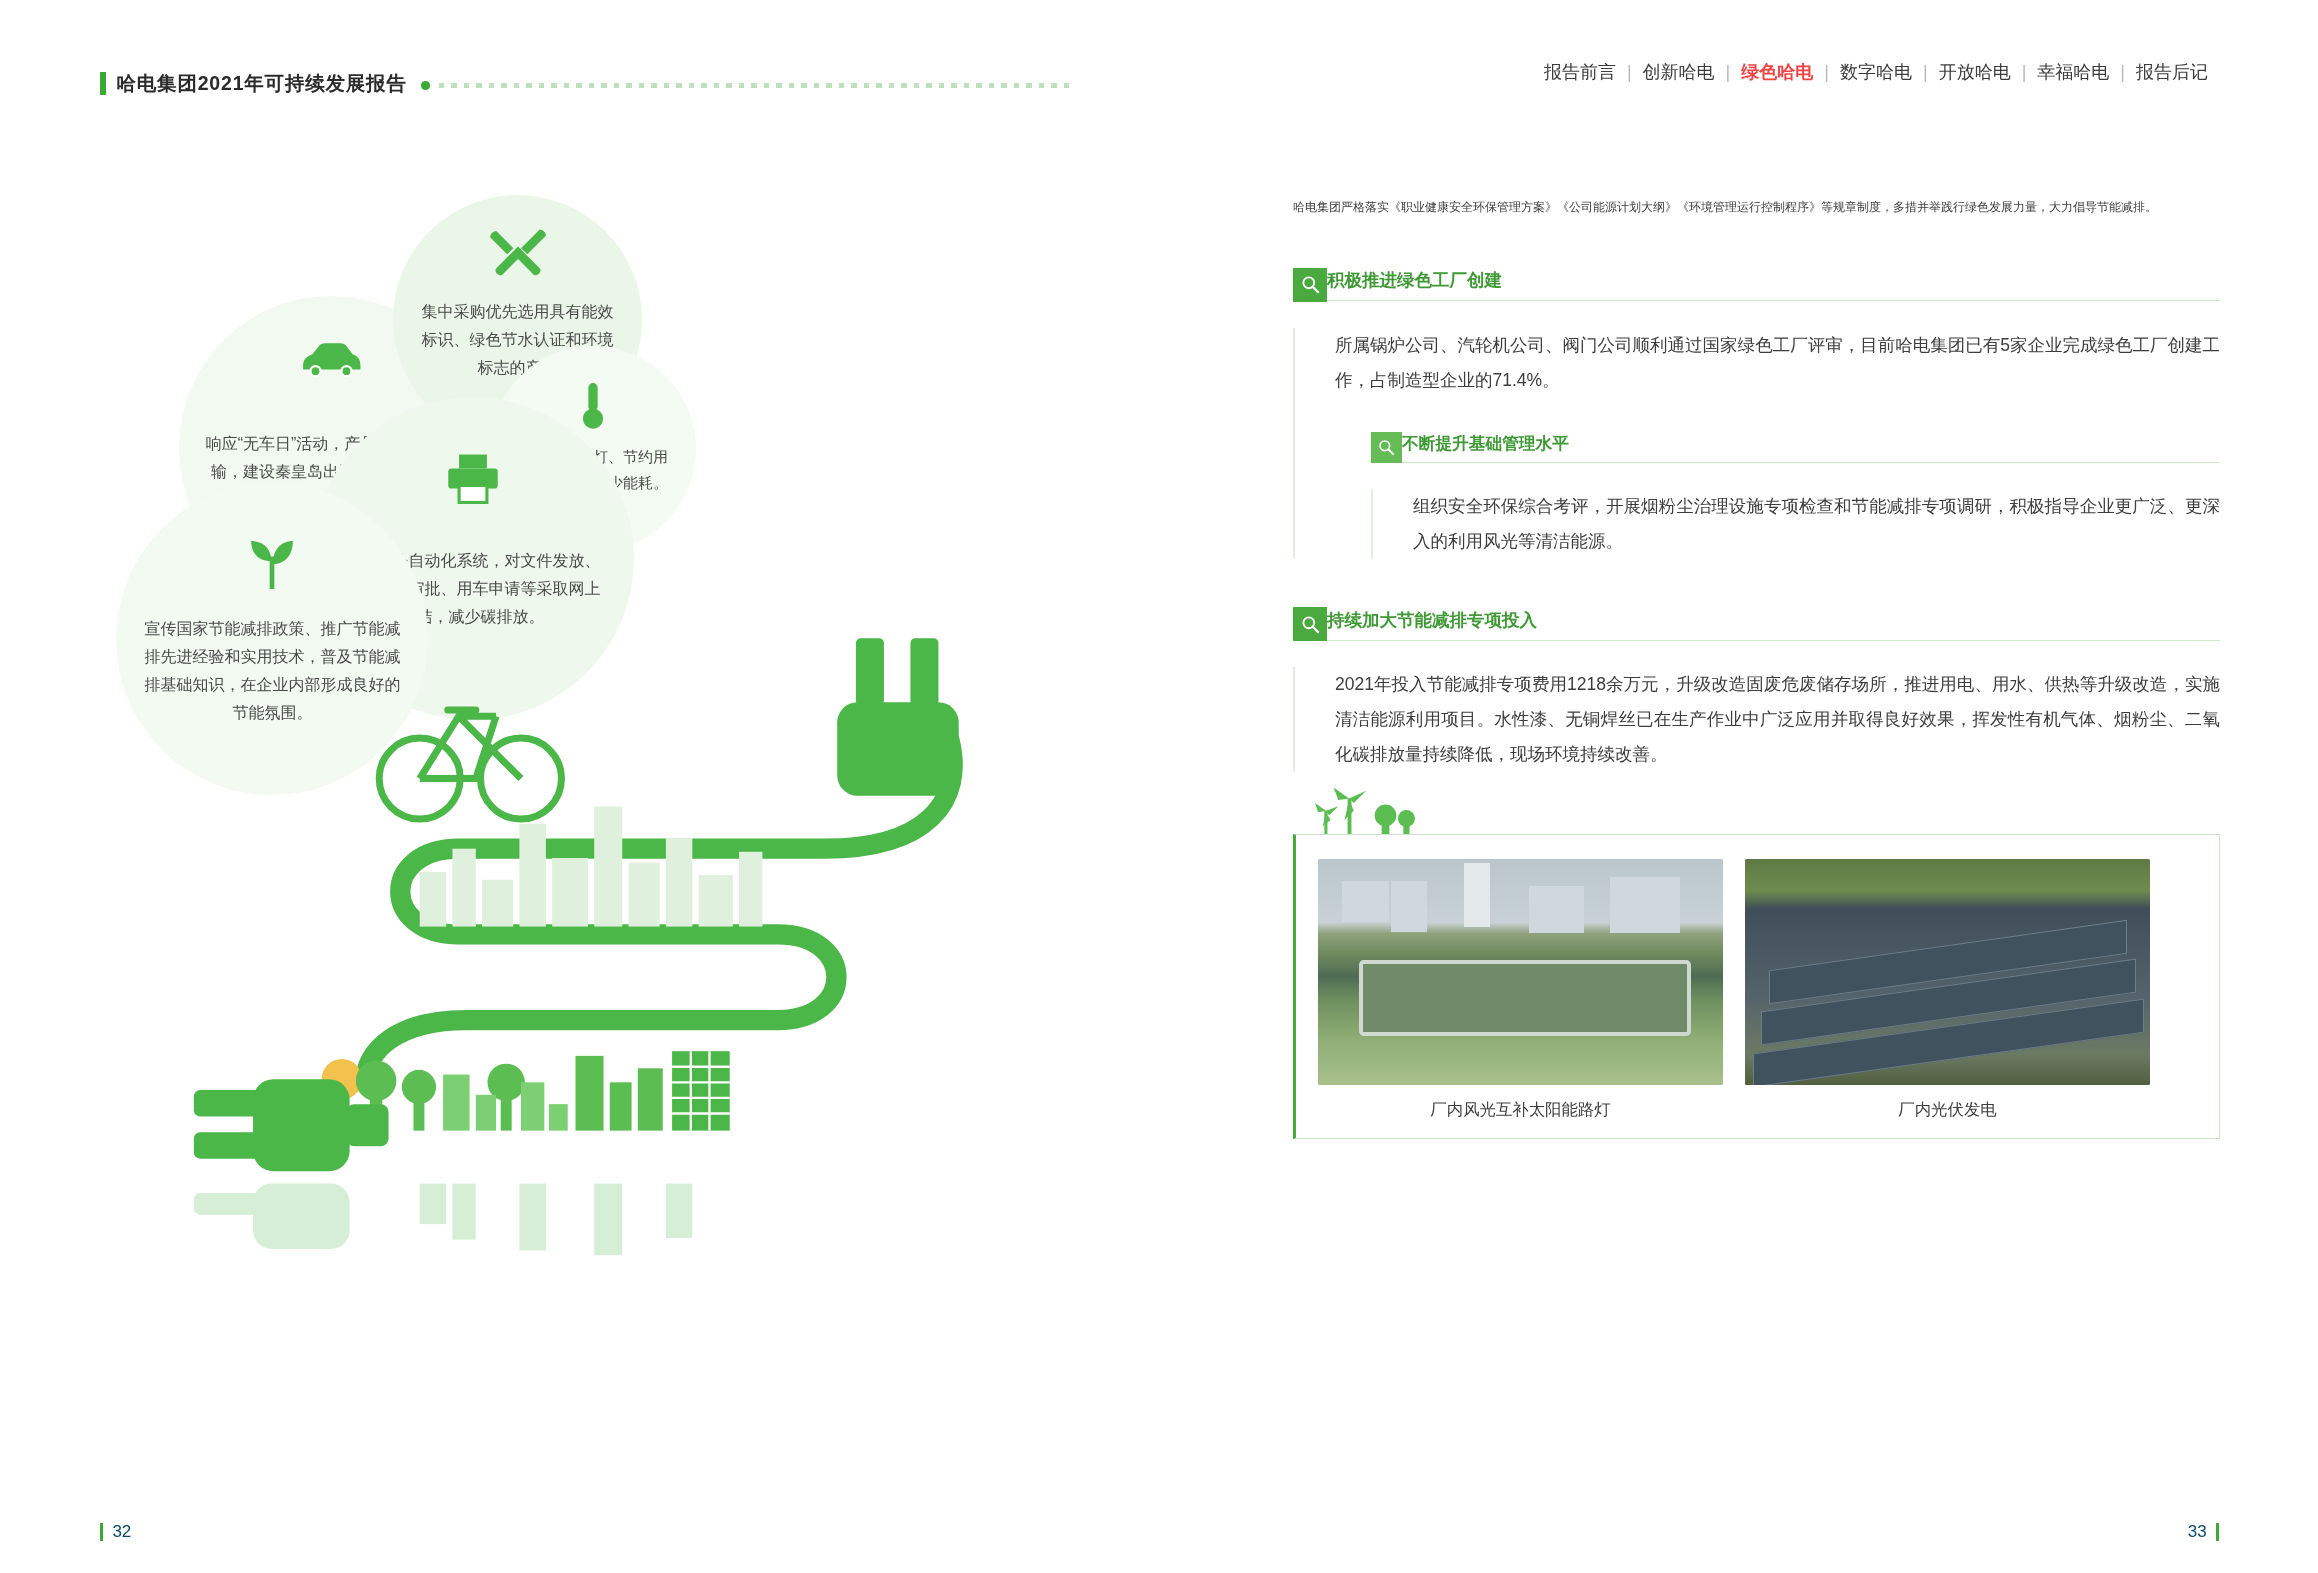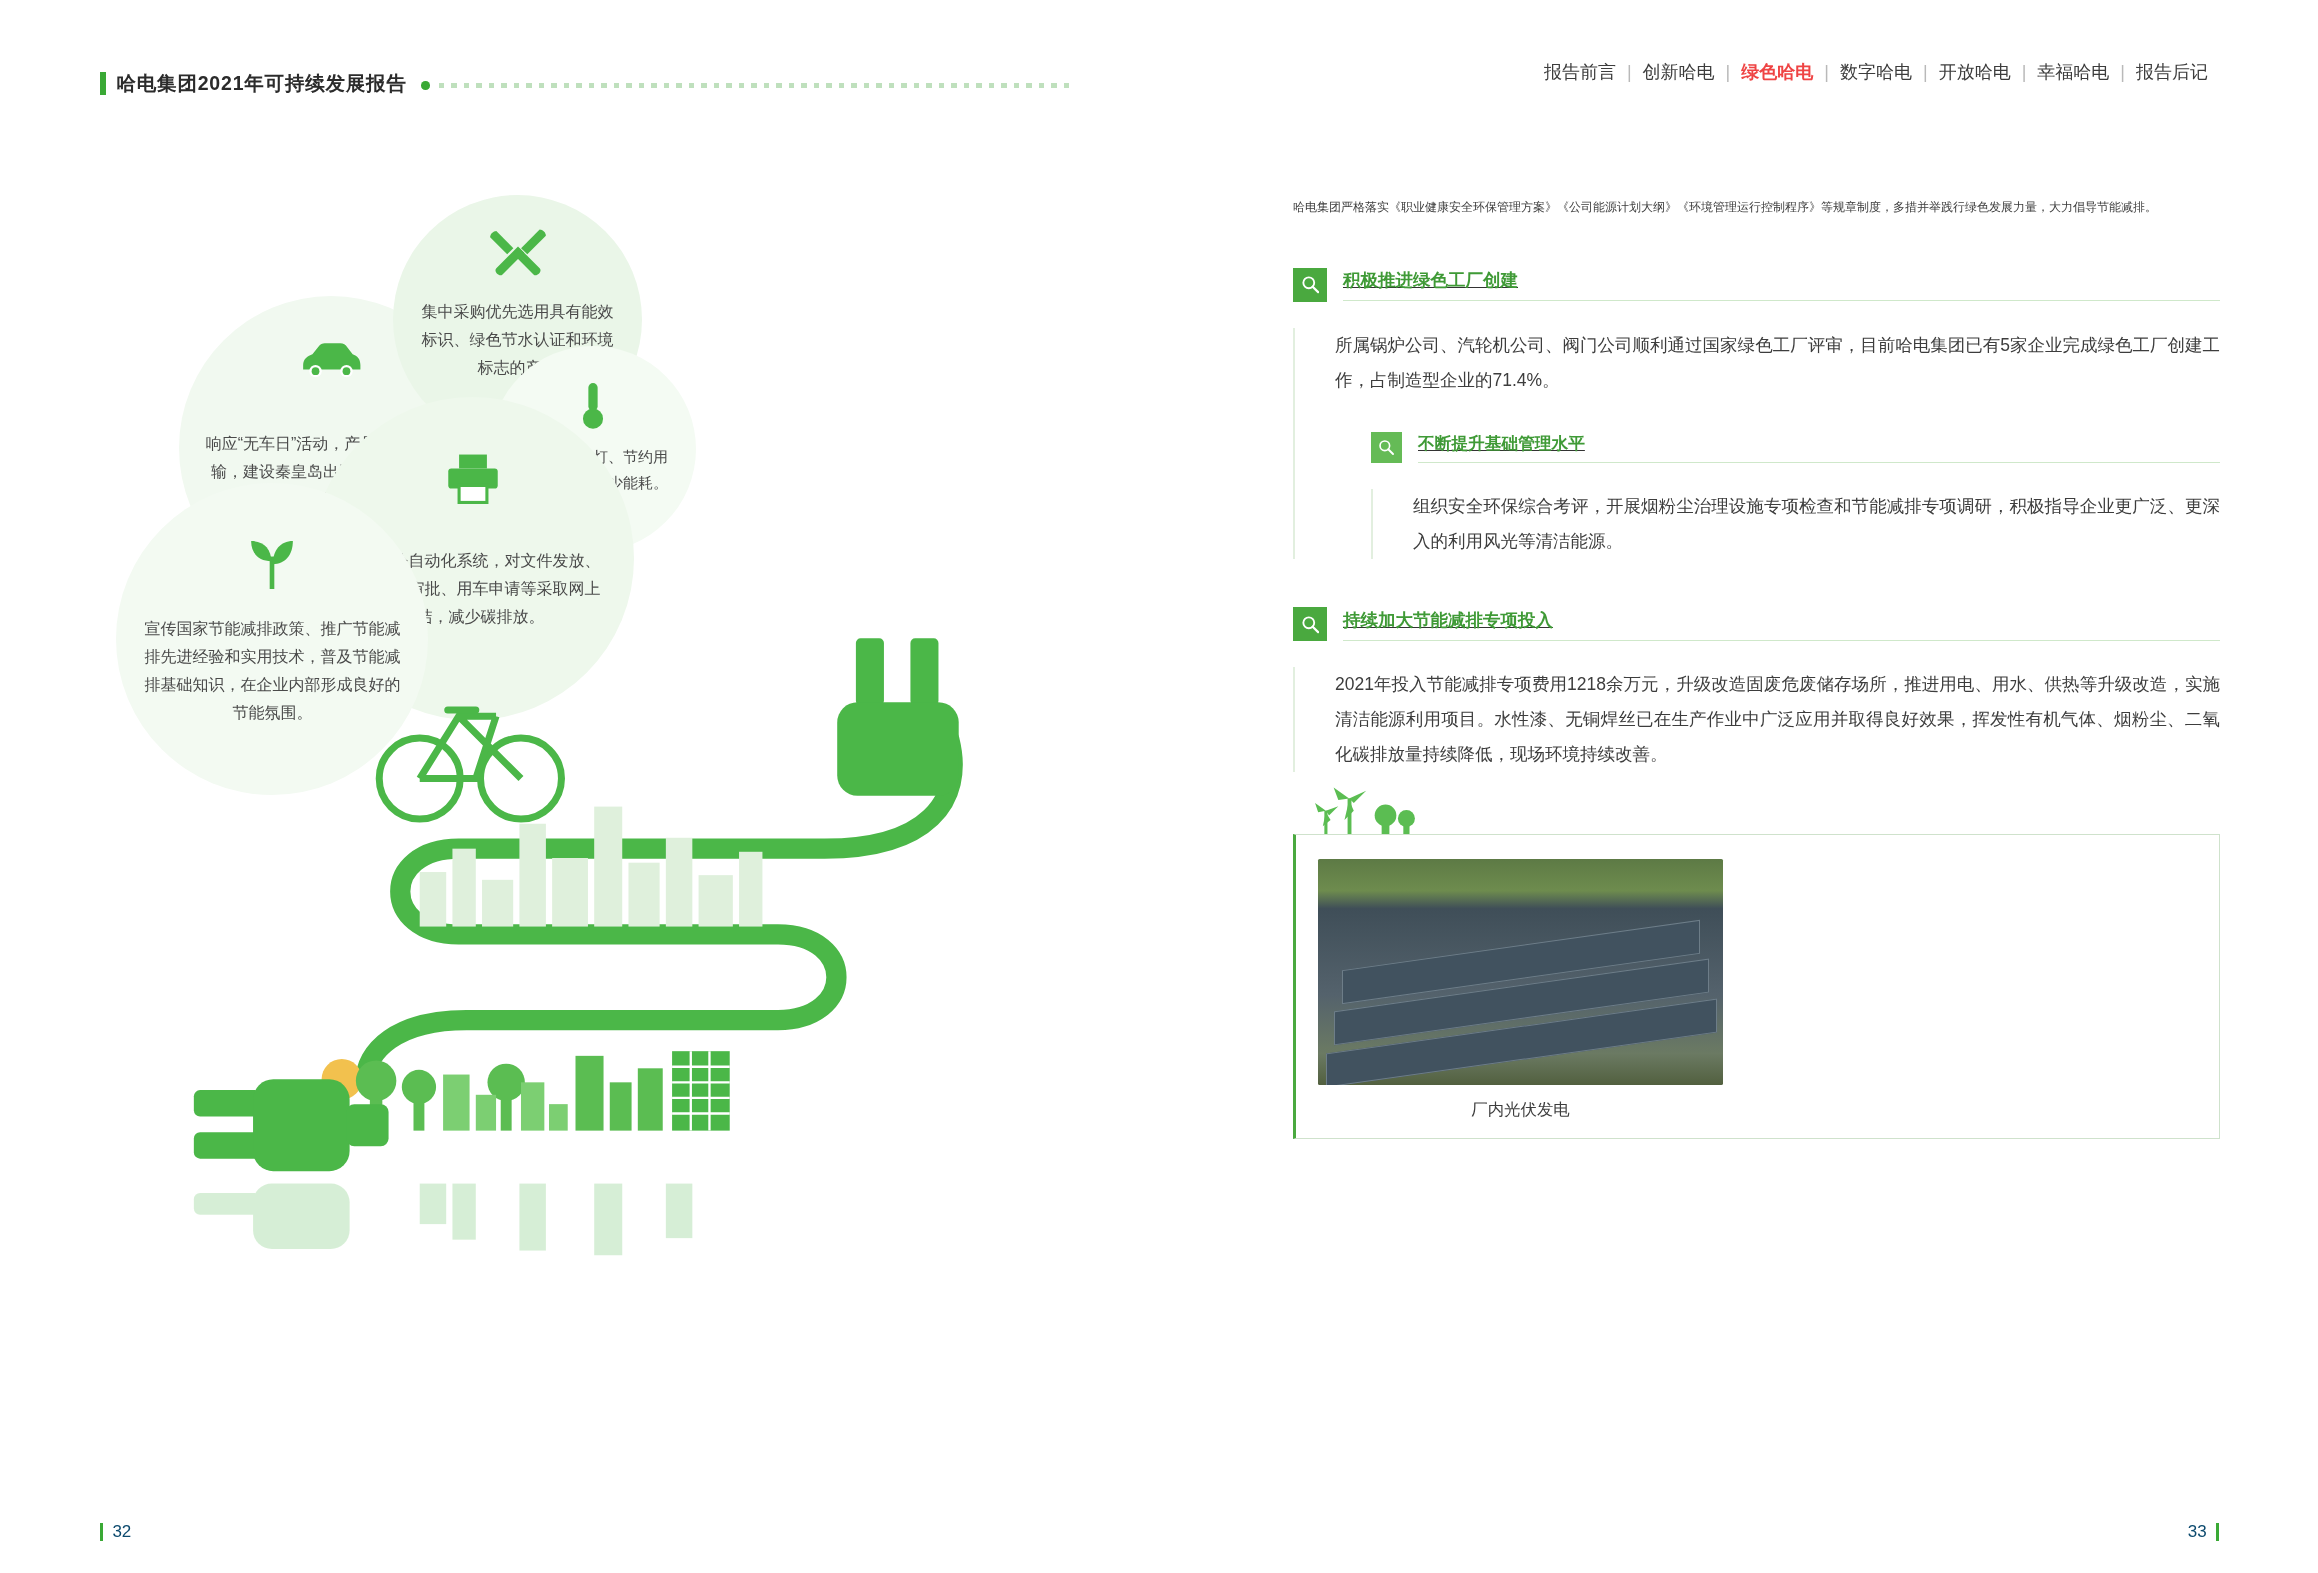--- a/index.html
+++ b/index.html
@@ -37,21 +37,21 @@
   .footer-num{position:absolute;bottom:31px;font-size:17px;color:#0c4a6e;display:flex;align-items:center;gap:9.3px;}
   .footer-num .b{width:3.1px;height:18.7px;background:#3aa935;}
   .fn-left{left:100px;}
   .fn-right{right:100px;}
 
   
   .right{position:absolute;left:1293px;top:195px;width:927px;}
   .lead{font-size:12px;line-height:2.05;color:#3d3d3d;text-align:justify;}
 
   .sec{margin-top:48px;}
-  .sec-head{display:flex;align-items:center;gap:16px;text-decoration:underline;}
+  .sec-head{display:flex;align-items:center;gap:0;}
   .sec-badge{width:34px;height:34px;background:#4aa93f;display:flex;align-items:center;justify-content:center;flex:0 0 auto;}
   .sec-title-wrap{flex:1;border-bottom:1.6px solid #cfe8ca;padding-bottom:7.8px;}
   .sec-title{font-size:17.5px;color:#3f9a36;font-weight:bold;}
   .sec-body{margin-top:26px;padding-left:40px;border-left:2.3px solid #e2efdf;}
   .sec-body p{margin:0;font-size:17.5px;line-height:2.0;color:#3d3d3d;text-align:justify;}
 
   .subsec{margin-top:34px;margin-left:36px;}
   .subsec .sec-badge{width:31px;height:31px;background:#65bb56;}
   .subsec .sec-title{font-size:16.7px;}
 
@@ -361,20 +361,31 @@
             <rect x="96" y="44" width="10" height="18"></rect>
               <circle cx="101" cy="38" r="14"></circle>
             <rect x="124" y="48" width="8" height="14"></rect>
               <circle cx="128" cy="42" r="11"></circle>
           </g>
         </svg>
       </div>
 
       <div class="imgcard">
         <div>
+          <div class="photo ph-a">
+            <div class="tower"></div>
+            <div class="bld" style="left:6%;width:47px;height:41px;"></div>
+            <div class="bld" style="left:18%;width:36px;height:51px;"></div>
+            <div class="bld" style="left:52%;width:55px;height:47px;top:12%;"></div>
+            <div class="bld" style="left:72%;width:70px;height:56px;top:8%;"></div>
+            <div class="pool"></div>
+          </div>
+          <div class="cap">厂内风光互补太阳能路灯</div>
+        </div>
+        <div>
           <div class="photo ph-b">
             <div class="panel" style="left:6%;top:38%;width:88%;height:14%;"></div>
             <div class="panel" style="left:4%;top:56%;width:92%;height:14%;"></div>
             <div class="panel" style="left:2%;top:74%;width:96%;height:14%;"></div>
           </div>
           <div class="cap">厂内光伏发电</div>
         </div>
       </div>
     </div>
   </div>

